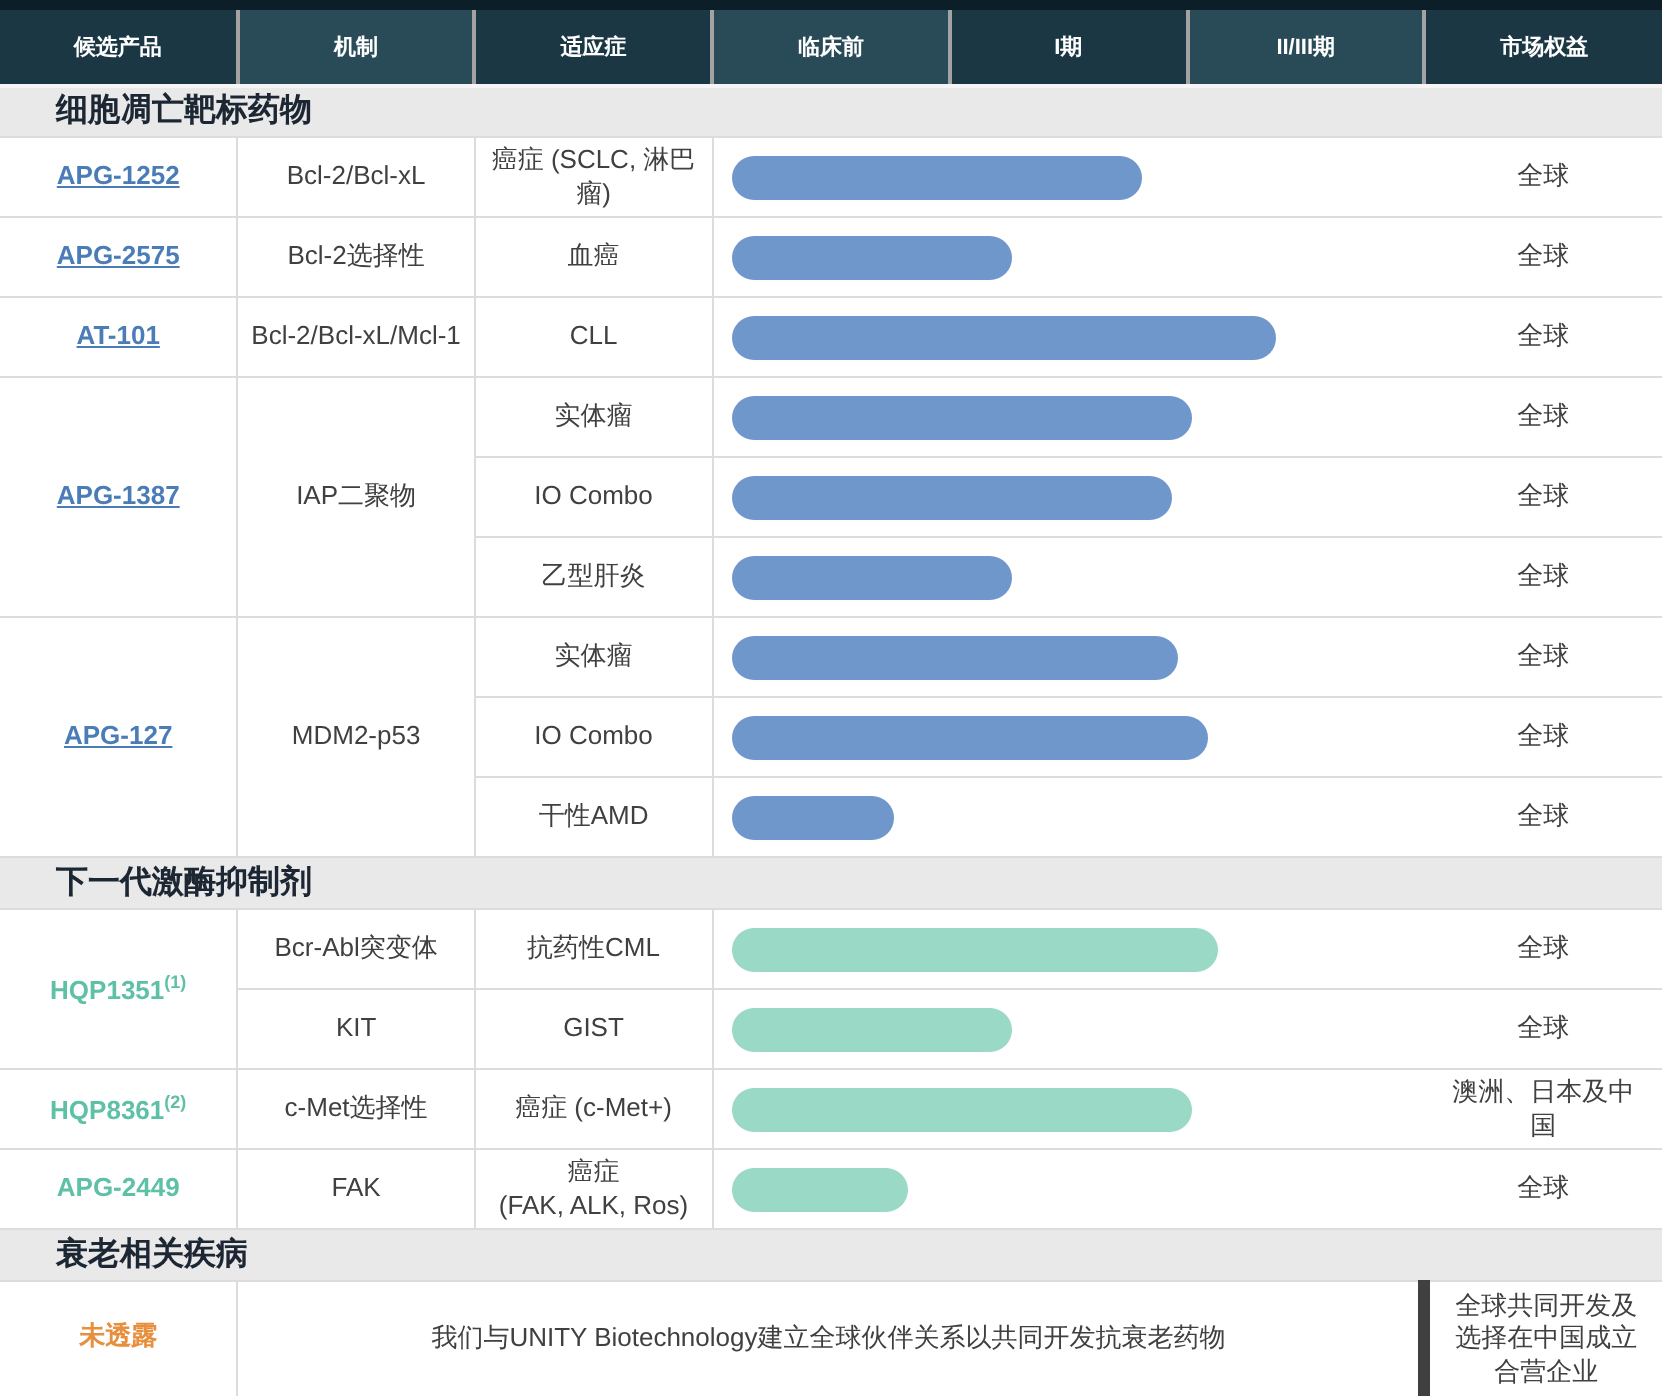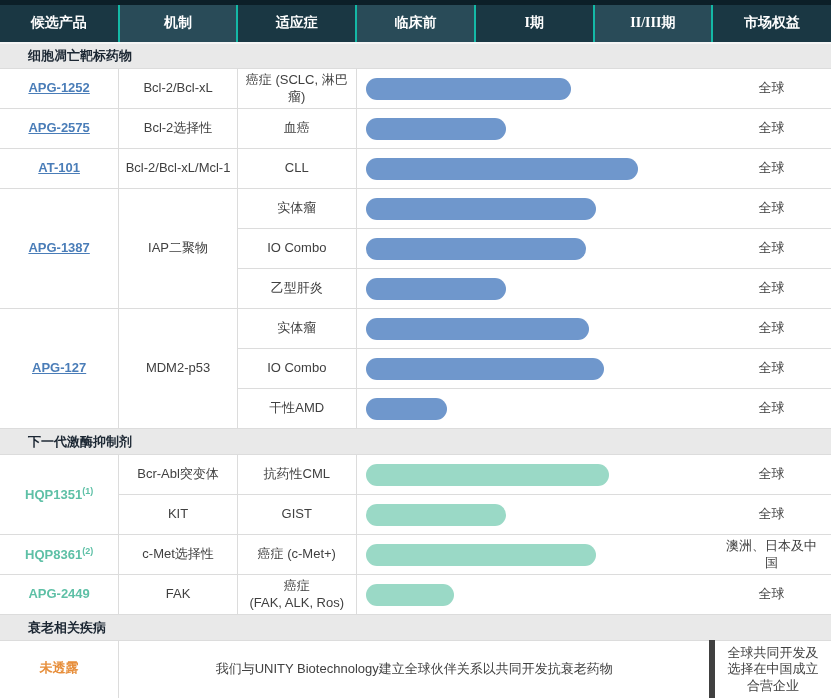--- a/index.html
+++ b/index.html
@@ -5,33 +5,32 @@
   * { margin:0; padding:0; box-sizing:border-box; }
   html,body { background:#f2f2f2; }
   body { font-family:"Liberation Sans","DejaVu Sans",sans-serif; }
   .canvas { width:831px; height:698px; background:#fff; overflow:hidden; position:relative; }
 
   table.pipeline { width:831px; border-collapse:collapse; table-layout:fixed; }
   col { width:14.2857%; }
 
   
   thead th {
-    color:#ffffff; font-size:14px; font-weight:bold; text-align:center;
+    color:#ffffff; font-size:11px; font-weight:bold; text-align:center;
     height:40px; vertical-align:middle;
     border-top:5px solid #0c1f28;
     border-bottom:2px solid #f5f5f5;
     background:var(--head-dark);
-    font-family:Liberation Serif, serif;
   }
-  thead th + th { border-left:2px solid #14b8a6; }
+  thead th + th { border-left:2px solid #a3a3a3; }
   thead th.alt { background:var(--head-light); }
 
   
   tr.section-row td {
-    background:#e9e9e9; height:26px; font-size:13px; font-weight:bold;
+    background:#e9e9e9; height:26px; font-size:16px; font-weight:bold;
     color:#1c2733; padding-left:28px; vertical-align:middle;
     border-bottom:1px solid #dcdcdc;
   }
 
   
   tbody tr.data-row { height:40px; }
   tbody tr.data-row.tall { height:58px; }
   tbody td.cell {
     font-size:13px; color:#404040; text-align:center; vertical-align:middle;
     border-bottom:1px solid #dcdcdc; background:#fff; line-height:1.25;

